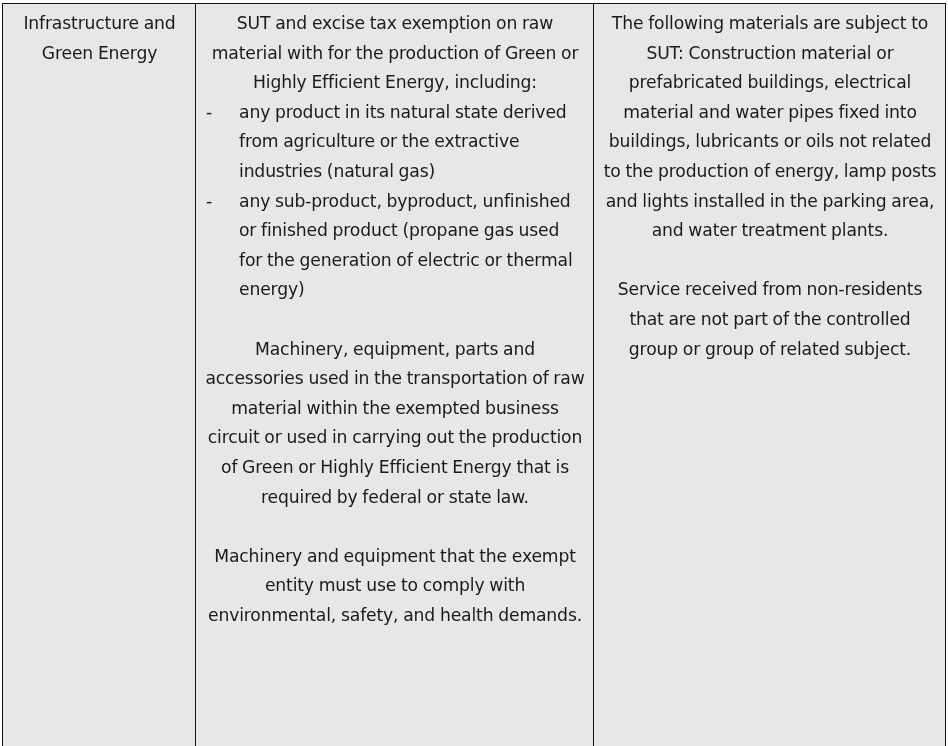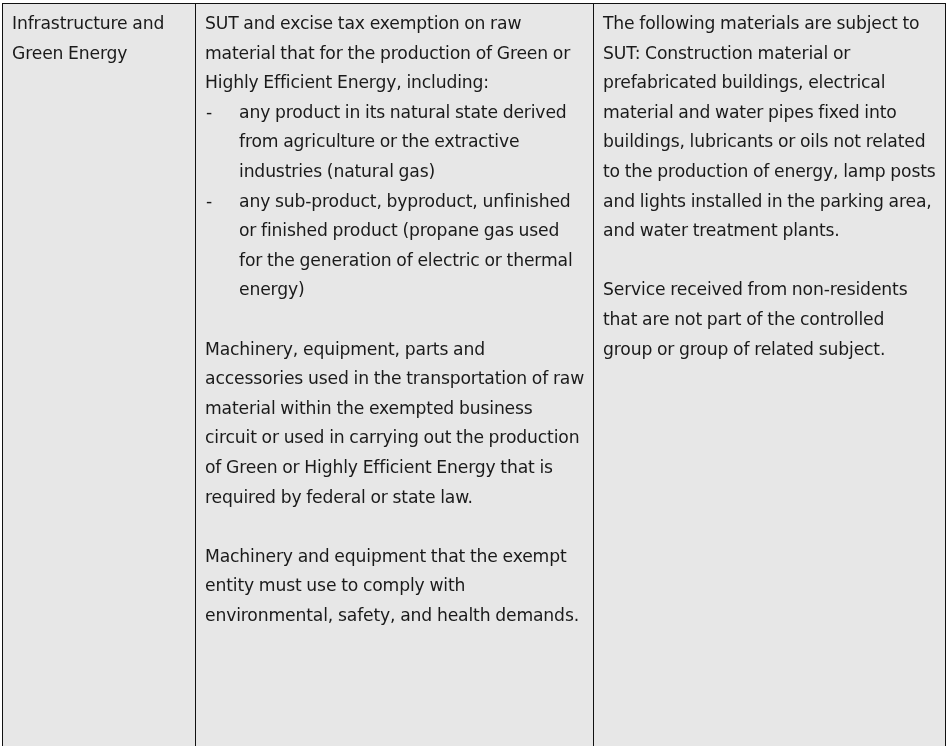--- a/index.html
+++ b/index.html
@@ -31,21 +31,21 @@
       vertical-align: top;
       padding: 5px 8px 0 9px;
       font-size: 17.2px;
       line-height: 29.6px;
       letter-spacing: -0.15px;
       word-spacing: -0.5px;
     }
     col.c1 { width: 193px; }
     col.c2 { width: 398px; }
     col.c3 { width: 352px; }
-    .para { margin: 0; }
+    .para { margin: 0; text-align: center; }
     .gap { height: 29.6px; }
     .list { margin: 0; padding: 0; list-style: none; }
     .list-item {
       position: relative;
       padding-left: 34px;
     }
     .dash {
       position: absolute;
       left: 1px;
       top: 0;
@@ -59,21 +59,21 @@
     <col class="c1">
     <col class="c2">
     <col class="c3">
   </colgroup>
   <tbody>
     <tr>
       <td>
         <p class="para">Infrastructure and Green Energy</p>
       </td>
       <td>
-        <p class="para">SUT and excise tax exemption on raw material that for the production of Green or Highly Efficient Energy, including:</p>
+        <p class="para">SUT and excise tax exemption on raw material with for the production of Green or Highly Efficient Energy, including:</p>
         <ul class="list">
           <li class="list-item">
             <span class="dash">-</span>
             <span>any product in its natural state derived from agriculture or the extractive industries (natural gas)</span>
           </li>
           <li class="list-item">
             <span class="dash">-</span>
             <span>any sub-product, byproduct, unfinished or finished product (propane gas used for the generation of electric or thermal energy)</span>
           </li>
         </ul>

